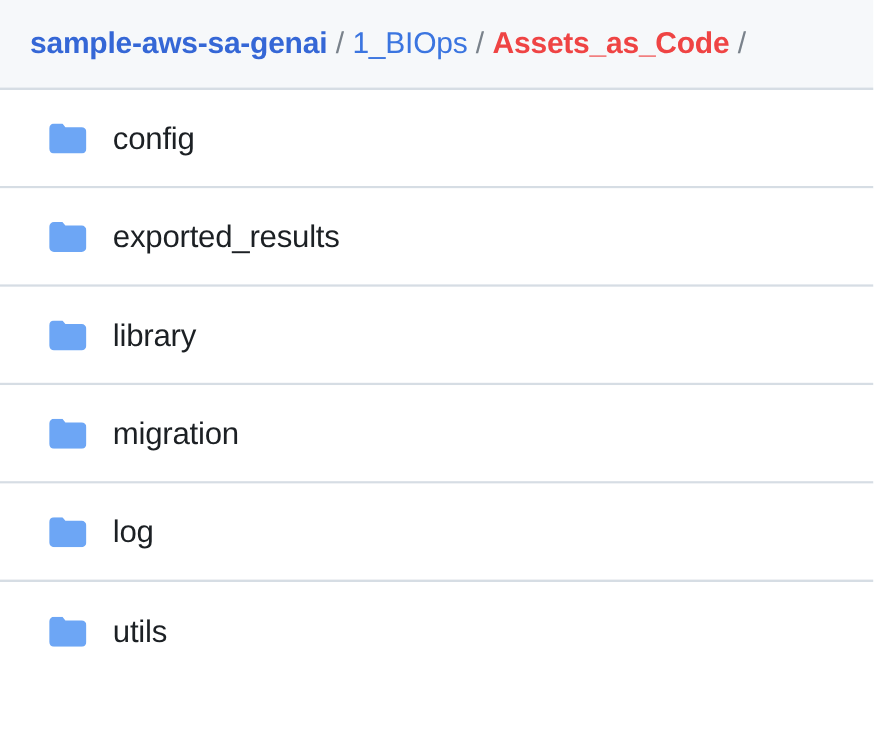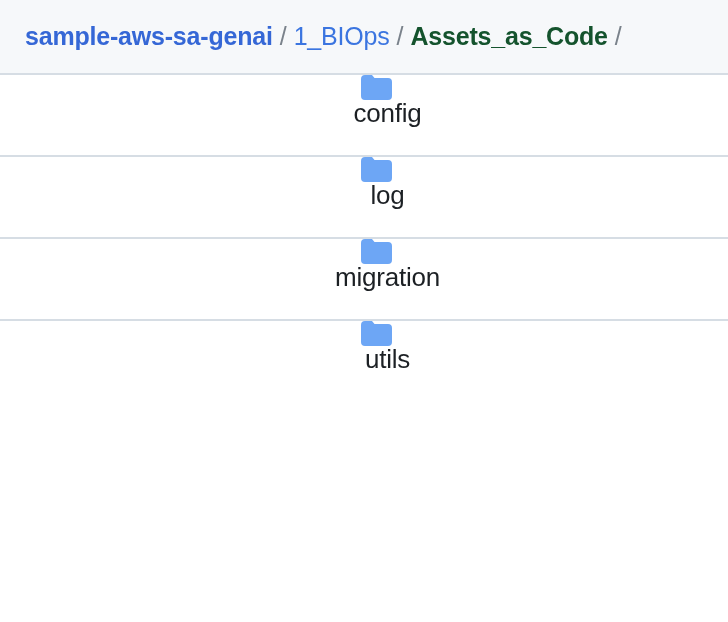--- a/index.html
+++ b/index.html
@@ -45,44 +45,43 @@
     font-weight: bold;
   }
 
   .crumb-link {
     color: #3b75e0;
     font-weight: normal;
     text-align: center;
   }
 
   .crumb-current {
-    color: #14532d;
+    color: #ef4444;
     font-weight: bold;
   }
 
   .crumb-sep {
     color: #7a828b;
     font-weight: normal;
     font-size: 25px;
     padding: 0 7px;
   }
 
   
   .file-list {
     width: 100%;
   }
 
   .file-row {
     height: 82px;
     display: flex;
     align-items: center;
-    padding-left: 25px;
+    padding-left: 41px;
     background: #ffffff;
     border-bottom: 2px solid #d6dde4;
-    flex-direction: column;
   }
 
   .file-row:last-child {
     border-bottom: none;
   }
 
   .folder-icon {
     width: 31px;
     height: 25px;
     flex: 0 0 auto;
@@ -121,34 +120,46 @@
 
   <div class="file-list">
 
     <div class="file-row">
       <svg class="folder-icon" viewBox="0 0 31 25">
         <path d="M0 4 A4 4 0 0 1 4 0 L11 0 L13.5 3 L27 3 A4 4 0 0 1 31 7 L31 21 A4 4 0 0 1 27 25 L4 25 A4 4 0 0 1 0 21 Z" fill="#6da6f5"></path>
       </svg>
       <span class="file-name">config</span>
     </div>
 
-
+    <div class="file-row">
+      <svg class="folder-icon" viewBox="0 0 31 25">
+        <path d="M0 4 A4 4 0 0 1 4 0 L11 0 L13.5 3 L27 3 A4 4 0 0 1 31 7 L31 21 A4 4 0 0 1 27 25 L4 25 A4 4 0 0 1 0 21 Z" fill="#6da6f5"></path>
+      </svg>
+      <span class="file-name">exported_results</span>
+    </div>
 
     <div class="file-row">
       <svg class="folder-icon" viewBox="0 0 31 25">
         <path d="M0 4 A4 4 0 0 1 4 0 L11 0 L13.5 3 L27 3 A4 4 0 0 1 31 7 L31 21 A4 4 0 0 1 27 25 L4 25 A4 4 0 0 1 0 21 Z" fill="#6da6f5"></path>
       </svg>
-      <span class="file-name">log</span>
+      <span class="file-name">library</span>
     </div>
 
     <div class="file-row">
       <svg class="folder-icon" viewBox="0 0 31 25">
         <path d="M0 4 A4 4 0 0 1 4 0 L11 0 L13.5 3 L27 3 A4 4 0 0 1 31 7 L31 21 A4 4 0 0 1 27 25 L4 25 A4 4 0 0 1 0 21 Z" fill="#6da6f5"></path>
       </svg>
       <span class="file-name">migration</span>
+    </div>
+
+    <div class="file-row">
+      <svg class="folder-icon" viewBox="0 0 31 25">
+        <path d="M0 4 A4 4 0 0 1 4 0 L11 0 L13.5 3 L27 3 A4 4 0 0 1 31 7 L31 21 A4 4 0 0 1 27 25 L4 25 A4 4 0 0 1 0 21 Z" fill="#6da6f5"></path>
+      </svg>
+      <span class="file-name">log</span>
     </div>
 
 
     <div class="file-row">
       <svg class="folder-icon" viewBox="0 0 31 25">
         <path d="M0 4 A4 4 0 0 1 4 0 L11 0 L13.5 3 L27 3 A4 4 0 0 1 31 7 L31 21 A4 4 0 0 1 27 25 L4 25 A4 4 0 0 1 0 21 Z" fill="#6da6f5"></path>
       </svg>
       <span class="file-name">utils</span>
     </div>
 

